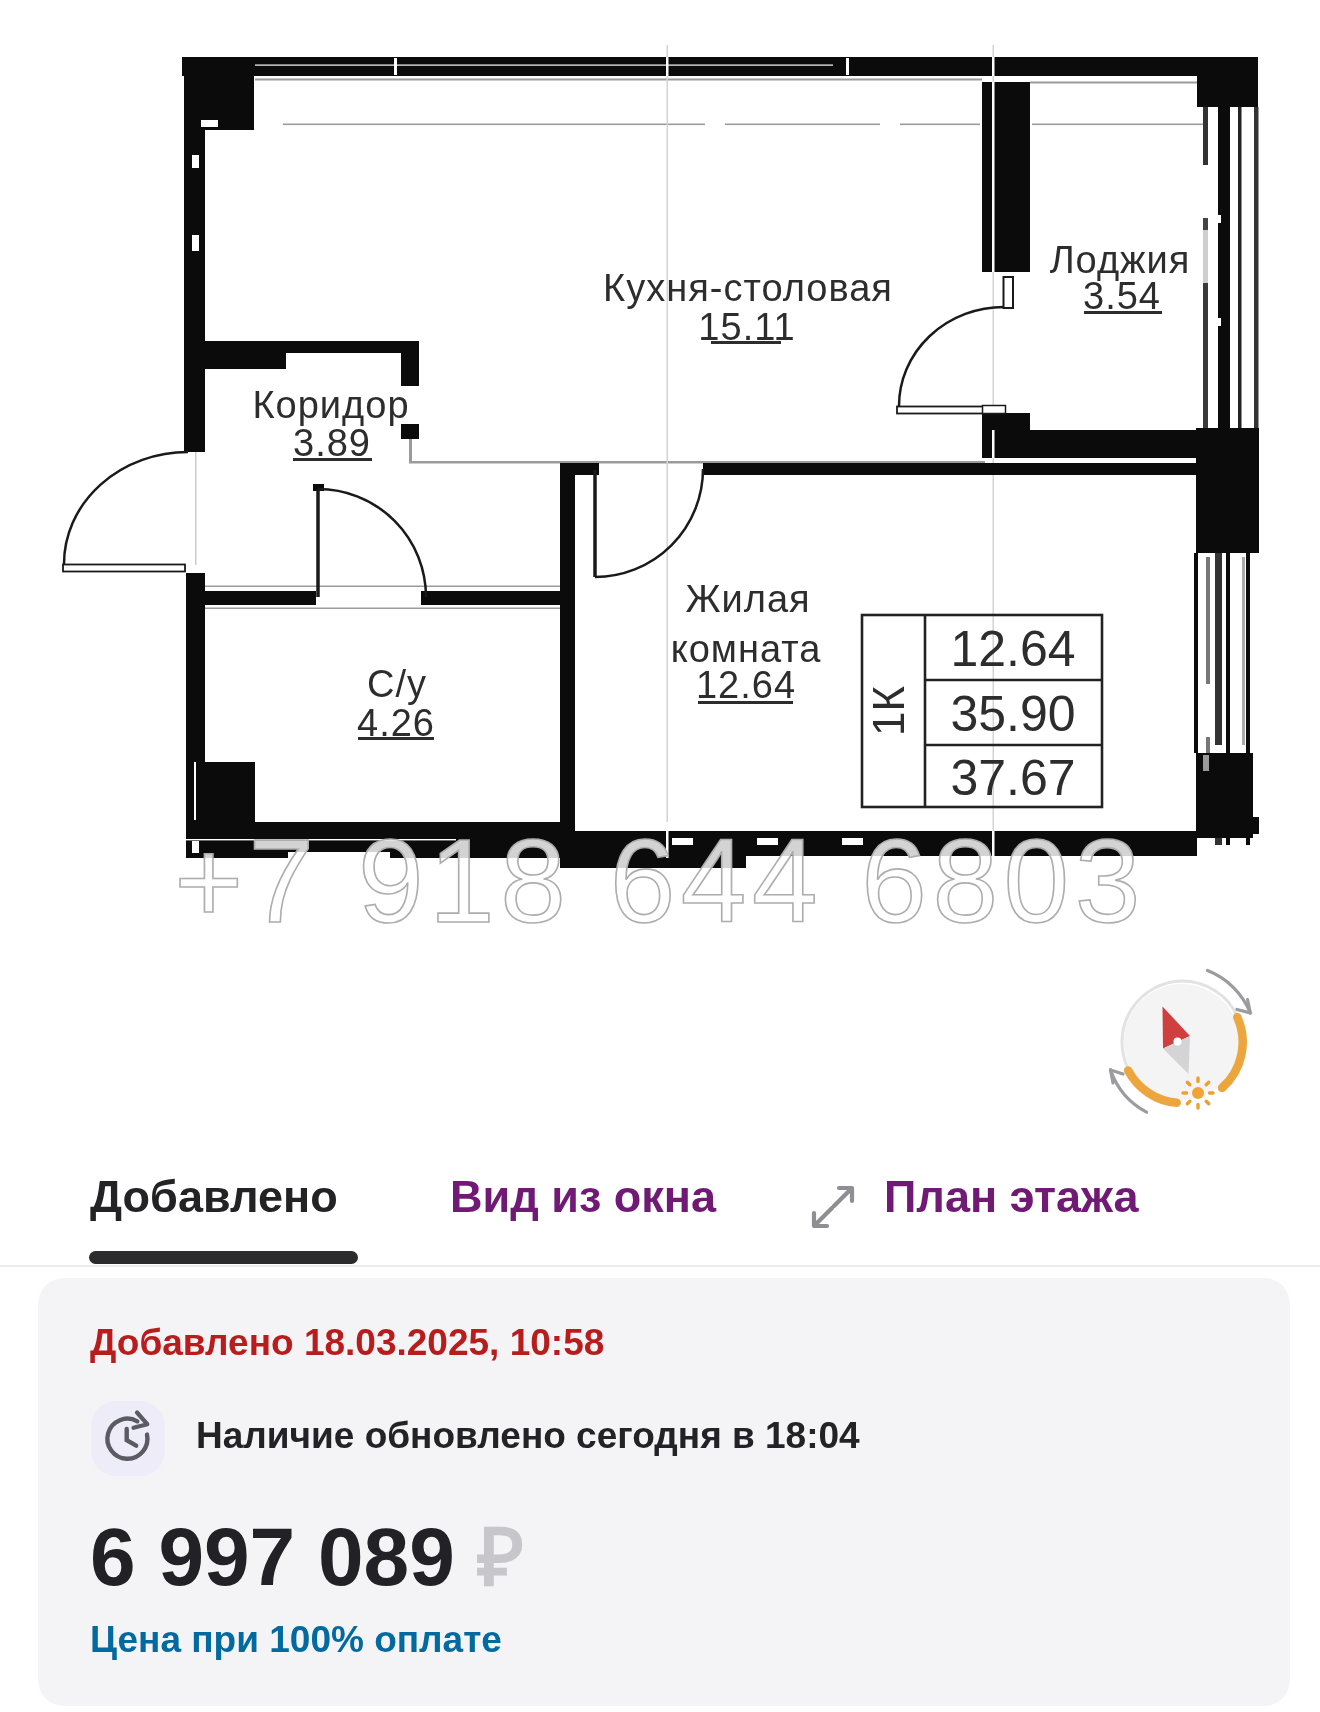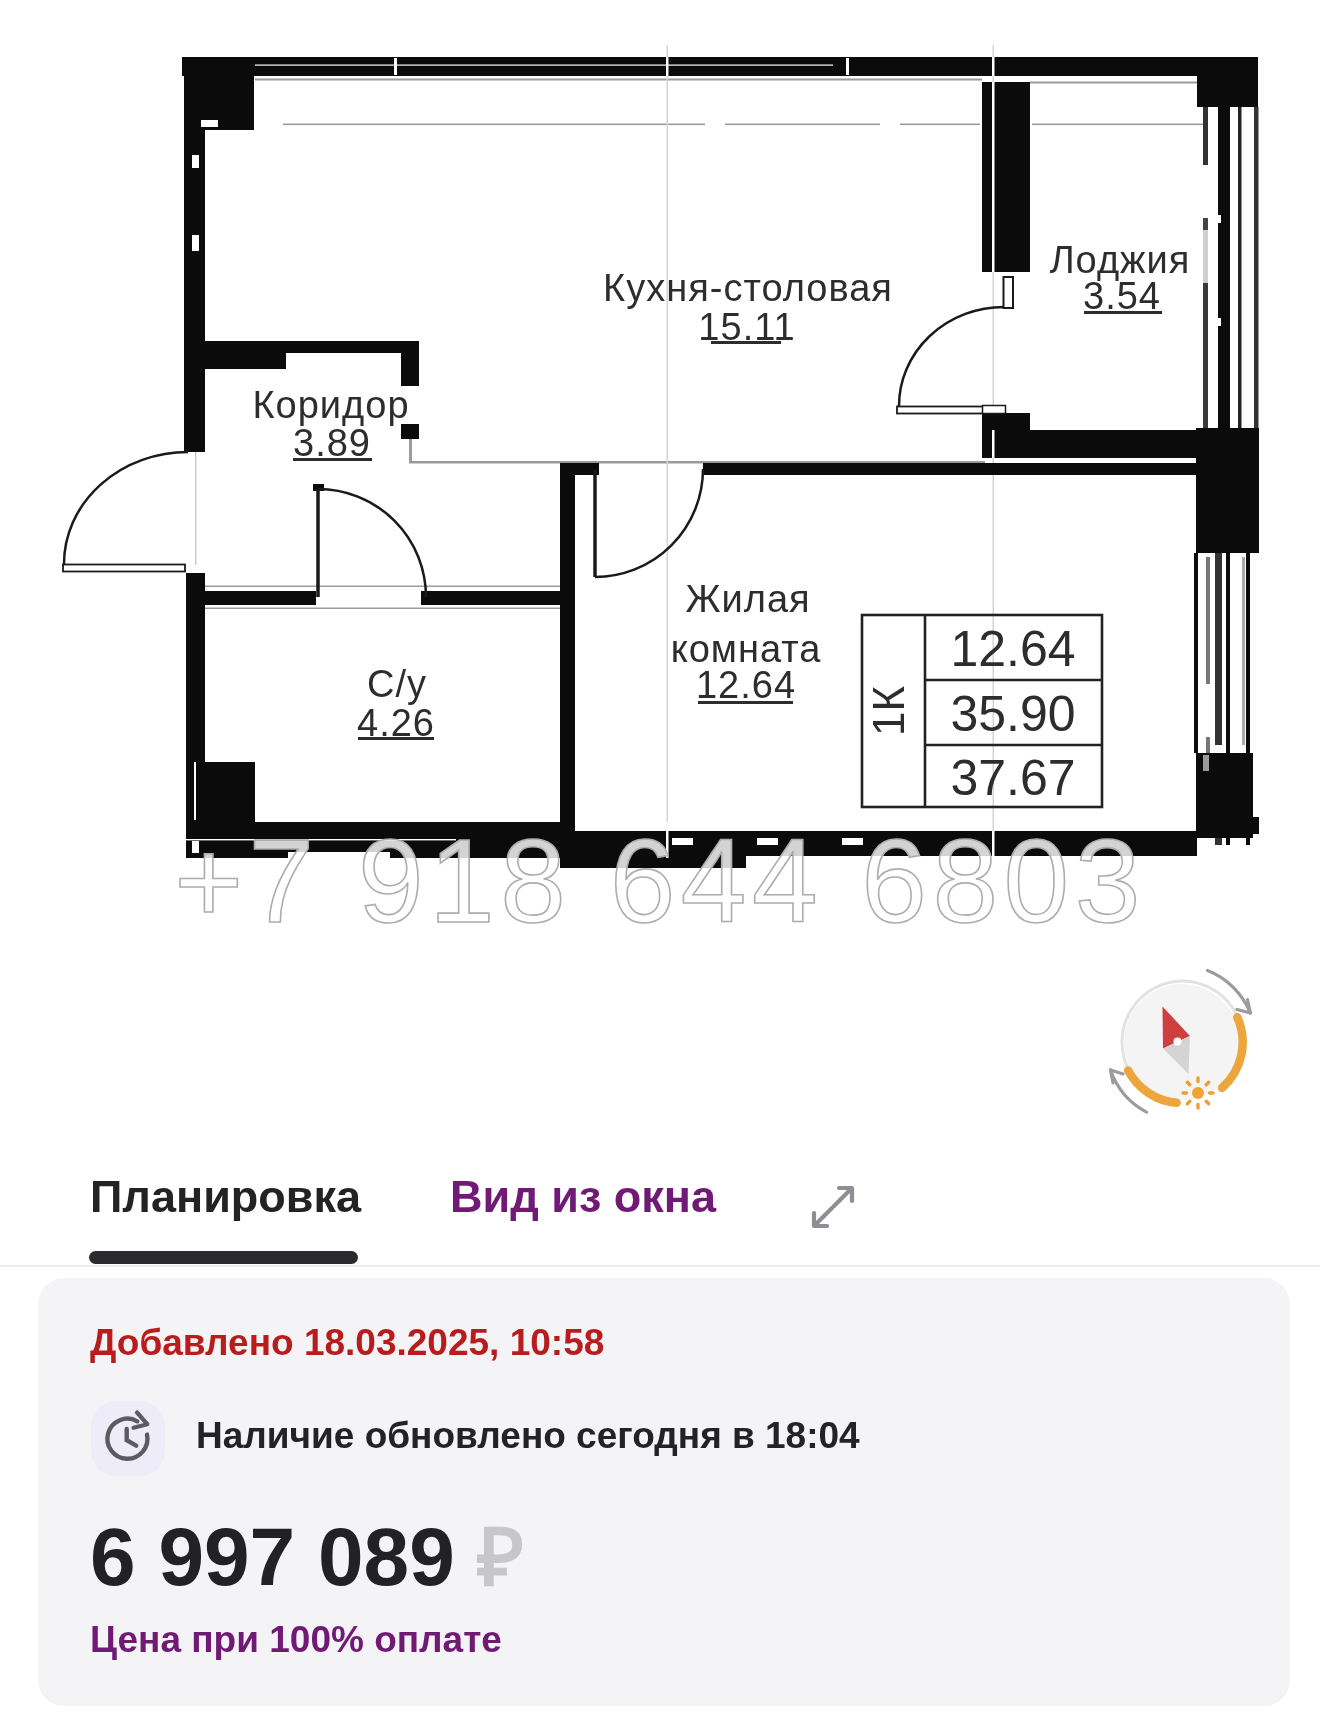--- a/index.html
+++ b/index.html
@@ -10,21 +10,21 @@
   .tab { position:absolute; font-weight:700; font-size:45px; color:#701a75; white-space:nowrap; }
   .tab.active { color:#232326; }
   #tab-underline { position:absolute; left:89px; top:1251px; width:269px; height:13px; background:#2b2b2e; border-radius:7px; }
   #tab-sep { position:absolute; left:0; top:1265px; width:1320px; height:2px; background:#ececee; }
   #card { position:absolute; left:38px; top:1278px; width:1252px; height:428px; background:#f4f4f6; border-radius:26px; }
   #added { position:absolute; left:90px; top:1322px; font-size:37px; font-weight:600; color:#b91c1c; }
   #clockbox { position:absolute; left:91px; top:1401px; width:74px; height:75px; background:#edecf8; border-radius:25px; }
   #avail { position:absolute; left:196px; top:1415px; font-size:37px; font-weight:700; color:#232327; }
   #price { position:absolute; left:90px; top:1499px; font-size:82px; font-weight:700; color:#222226; letter-spacing:0px; white-space:nowrap; }
   #price .rub { color:#c7c7cb; font-size:80px; }
-  #payline { position:absolute; left:90px; top:1619px; font-size:37px; font-weight:600; color:#701a75; }
+  #payline { position:absolute; left:90px; top:1619px; font-size:37px; font-weight:600; color:#0369a1; }
 </style>
 </head>
 <body>
 <div id="page">
   <svg id="plan" width="1320" height="1140" viewBox="0 0 1320 1140">
   <g id="thin" fill="#9b9b9b">
     <rect x="255" y="78.5" width="727" height="2"></rect>
     <rect x="1030" y="81.5" width="173" height="2"></rect>
     <rect x="283" y="123.5" width="422" height="1.6"></rect>
     <rect x="725" y="123.5" width="155" height="1.6"></rect>
@@ -173,30 +173,31 @@
     <g fill="none" stroke="#9c9ca0" stroke-width="3.2" stroke-linecap="round">
       <path d="M 1207.5 970.5 A 76 76 0 0 1 1250.3 1012.9"></path>
       <path d="M 1250.3 1012.9 L 1247.5 999.5"></path>
       <path d="M 1250.3 1012.9 L 1237 1009.5"></path>
       <path d="M 1146.6 1112.2 A 76 76 0 0 1 1110.5 1070"></path>
       <path d="M 1110.5 1070 L 1113 1083"></path>
       <path d="M 1110.5 1070 L 1123 1074"></path>
     </g>
   </g>
   </svg>
-  <div class="tab active" style="left:90px; top:1171px;">Планировка</div>
+  <div class="tab active" style="left:90px; top:1171px;">Добавлено</div>
   <div class="tab" style="left:450px; top:1171px;">Вид из окна</div>
   <svg style="position:absolute; left:806px; top:1180px;" width="54" height="54" viewBox="0 0 54 54">
     <g stroke="#8e8e93" stroke-width="4.2" fill="none" stroke-linecap="round" stroke-linejoin="round">
       <path d="M28 26 L45 9"></path>
         <path d="M33 8 L46 8 L46 21"></path>
       <path d="M26 28 L9 45"></path>
         <path d="M21 46 L8 46 L8 33"></path>
     </g>
   </svg>
+  <div class="tab" style="left:884px; top:1171px;">План этажа</div>
   <div id="tab-underline"></div>
   <div id="tab-sep"></div>
   <div id="card"></div>
   <div id="added">Добавлено 18.03.2025, 10:58</div>
   <div id="clockbox"></div>
   <svg style="position:absolute; left:91px; top:1401px;" width="74" height="75" viewBox="0 0 74 75">
     <g stroke="#5b5b63" stroke-width="4.4" fill="none" stroke-linecap="round">
       <path d="M 56.0 33.6 A 20 20 0 1 1 46.3 20.3"></path>
       <path d="M 46.0 11.5 L 56.3 23.2 L 42.5 26.8" stroke-linejoin="round" stroke-width="4.2"></path>
       <path d="M 35.7 28.0 L 35.7 39.2 L 45.2 44.6"></path>

